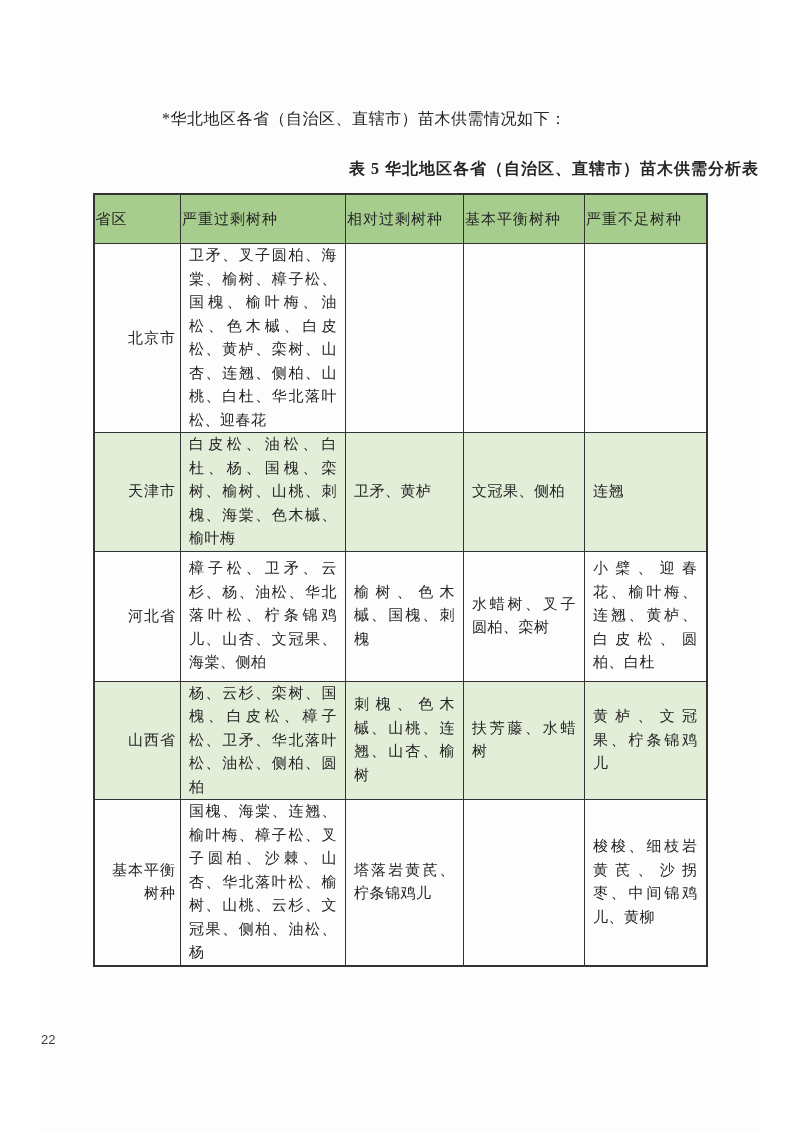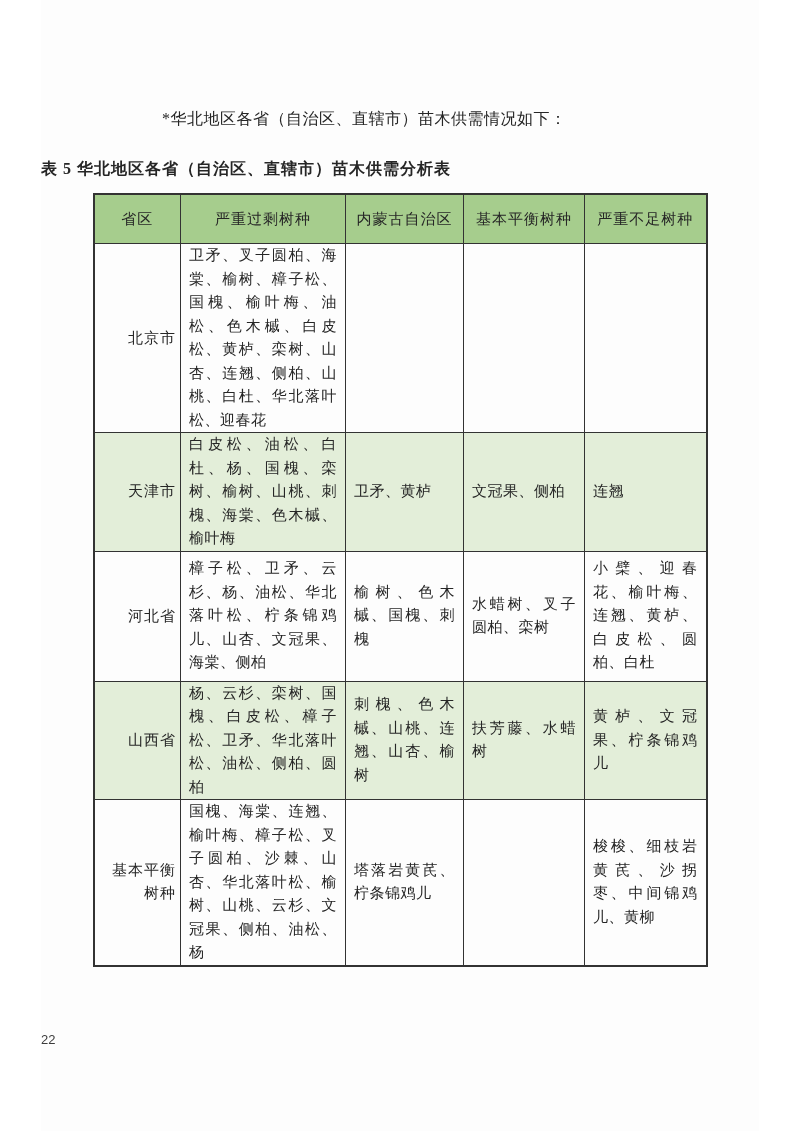--- a/index.html
+++ b/index.html
@@ -20,21 +20,21 @@
   .intro {
     margin: 0;
     padding: 107px 60px 0 121px;
     font-size: 16px;
     line-height: 23px;
     letter-spacing: 0.5px;
   }
   .caption {
     margin-top: 29px;
     width: 100%;
-    text-align: left;
+    text-align: right;
     font-size: 16px;
     font-weight: bold;
     letter-spacing: 1px;
   }
   table.supply-table {
     margin: 13px auto 0 auto;
     width: 613px;
     table-layout: fixed;
     border-collapse: collapse;
     border: 2px solid var(--border, #333333);
@@ -43,21 +43,21 @@
   table.supply-table td {
     border: 1px solid var(--border, #333333);
     vertical-align: middle;
     font-weight: normal;
     font-size: 15px;
     color: var(--text, #262626);
   }
   table.supply-table thead th {
     height: 46px;
     background: var(--header_bg, #a6cd8d);
-    text-align: center;
+    text-align: left;
     letter-spacing: 1px;
   }
   td.prov {
     text-align: right;
     padding: 2px 4px;
     line-height: 23px;
     letter-spacing: 1px;
   }
   td.species {
     text-align: justify;
@@ -94,21 +94,21 @@
       <col style="width:87px">
       <col style="width:165px">
       <col style="width:118px">
       <col style="width:121px">
       <col style="width:122px">
     </colgroup>
     <thead>
       <tr>
         <th>省区</th>
         <th>严重过剩树种</th>
-        <th>内蒙古自治区</th>
+        <th>相对过剩树种</th>
         <th>基本平衡树种</th>
         <th>严重不足树种</th>
       </tr>
     </thead>
     <tbody>
       <tr style="height:189px;">
         <td class="prov">北京市</td>
         <td class="species">卫矛、叉子圆柏、海棠、榆树、樟子松、国槐、榆叶梅、油松、色木槭、白皮松、黄栌、栾树、山杏、连翘、侧柏、山桃、白杜、华北落叶松、迎春花</td>
         <td class="species"></td>
         <td class="species"></td>

